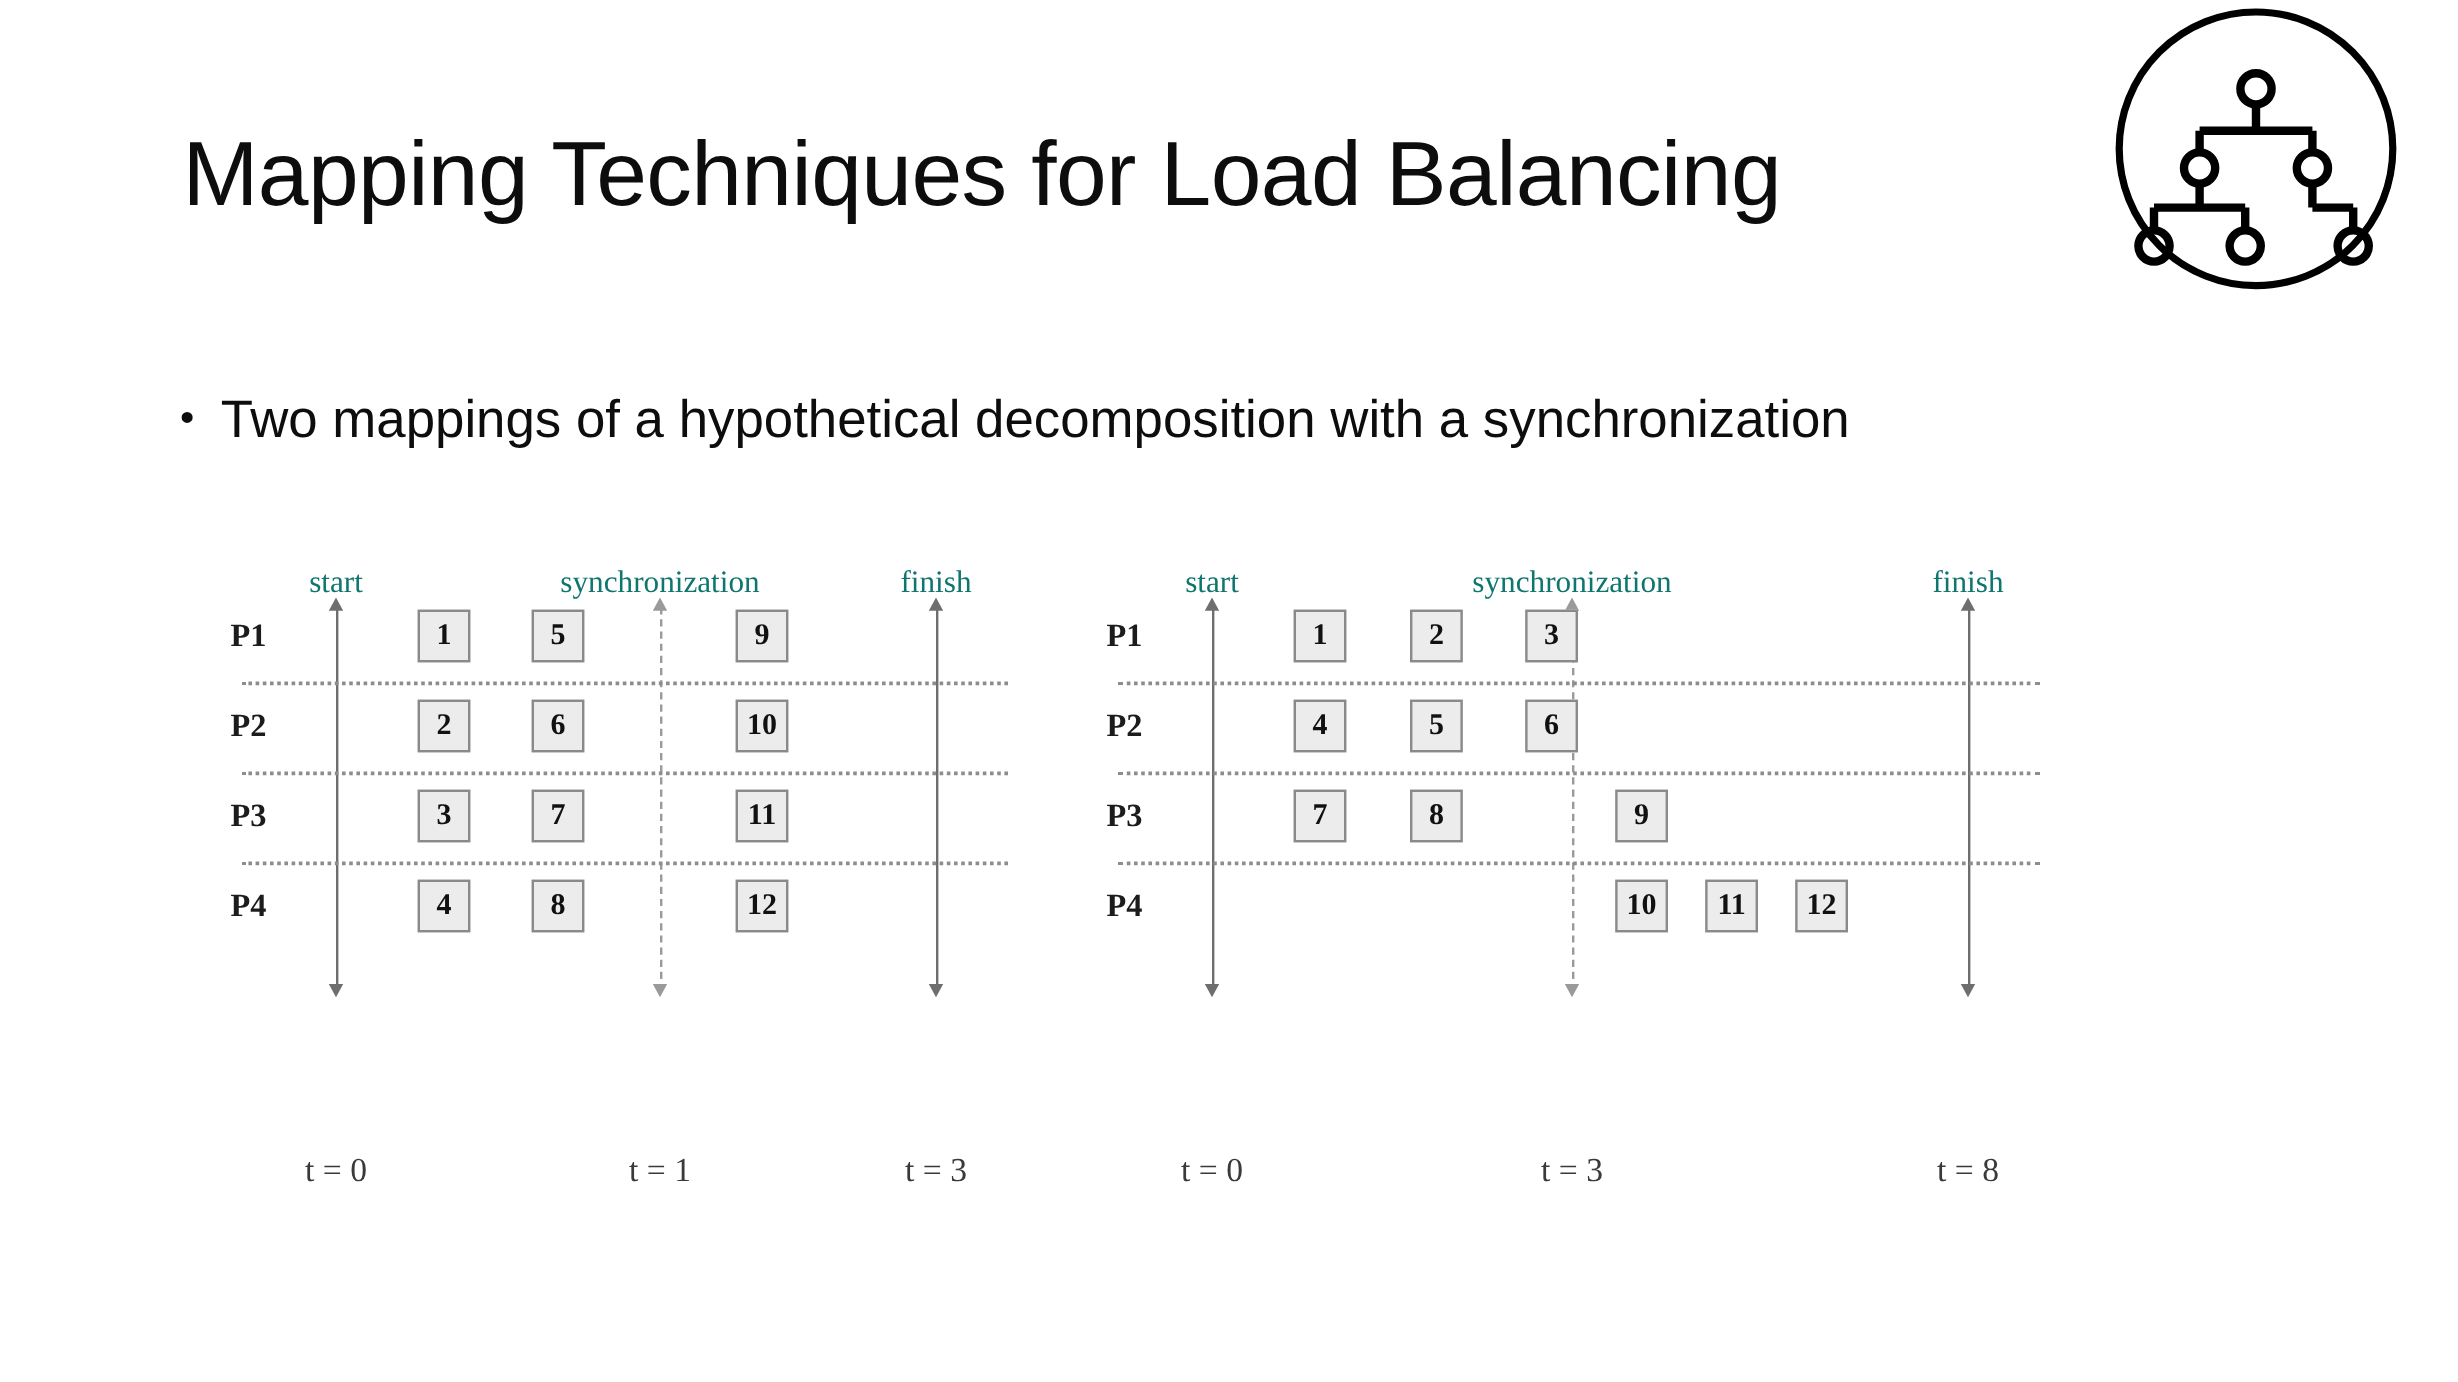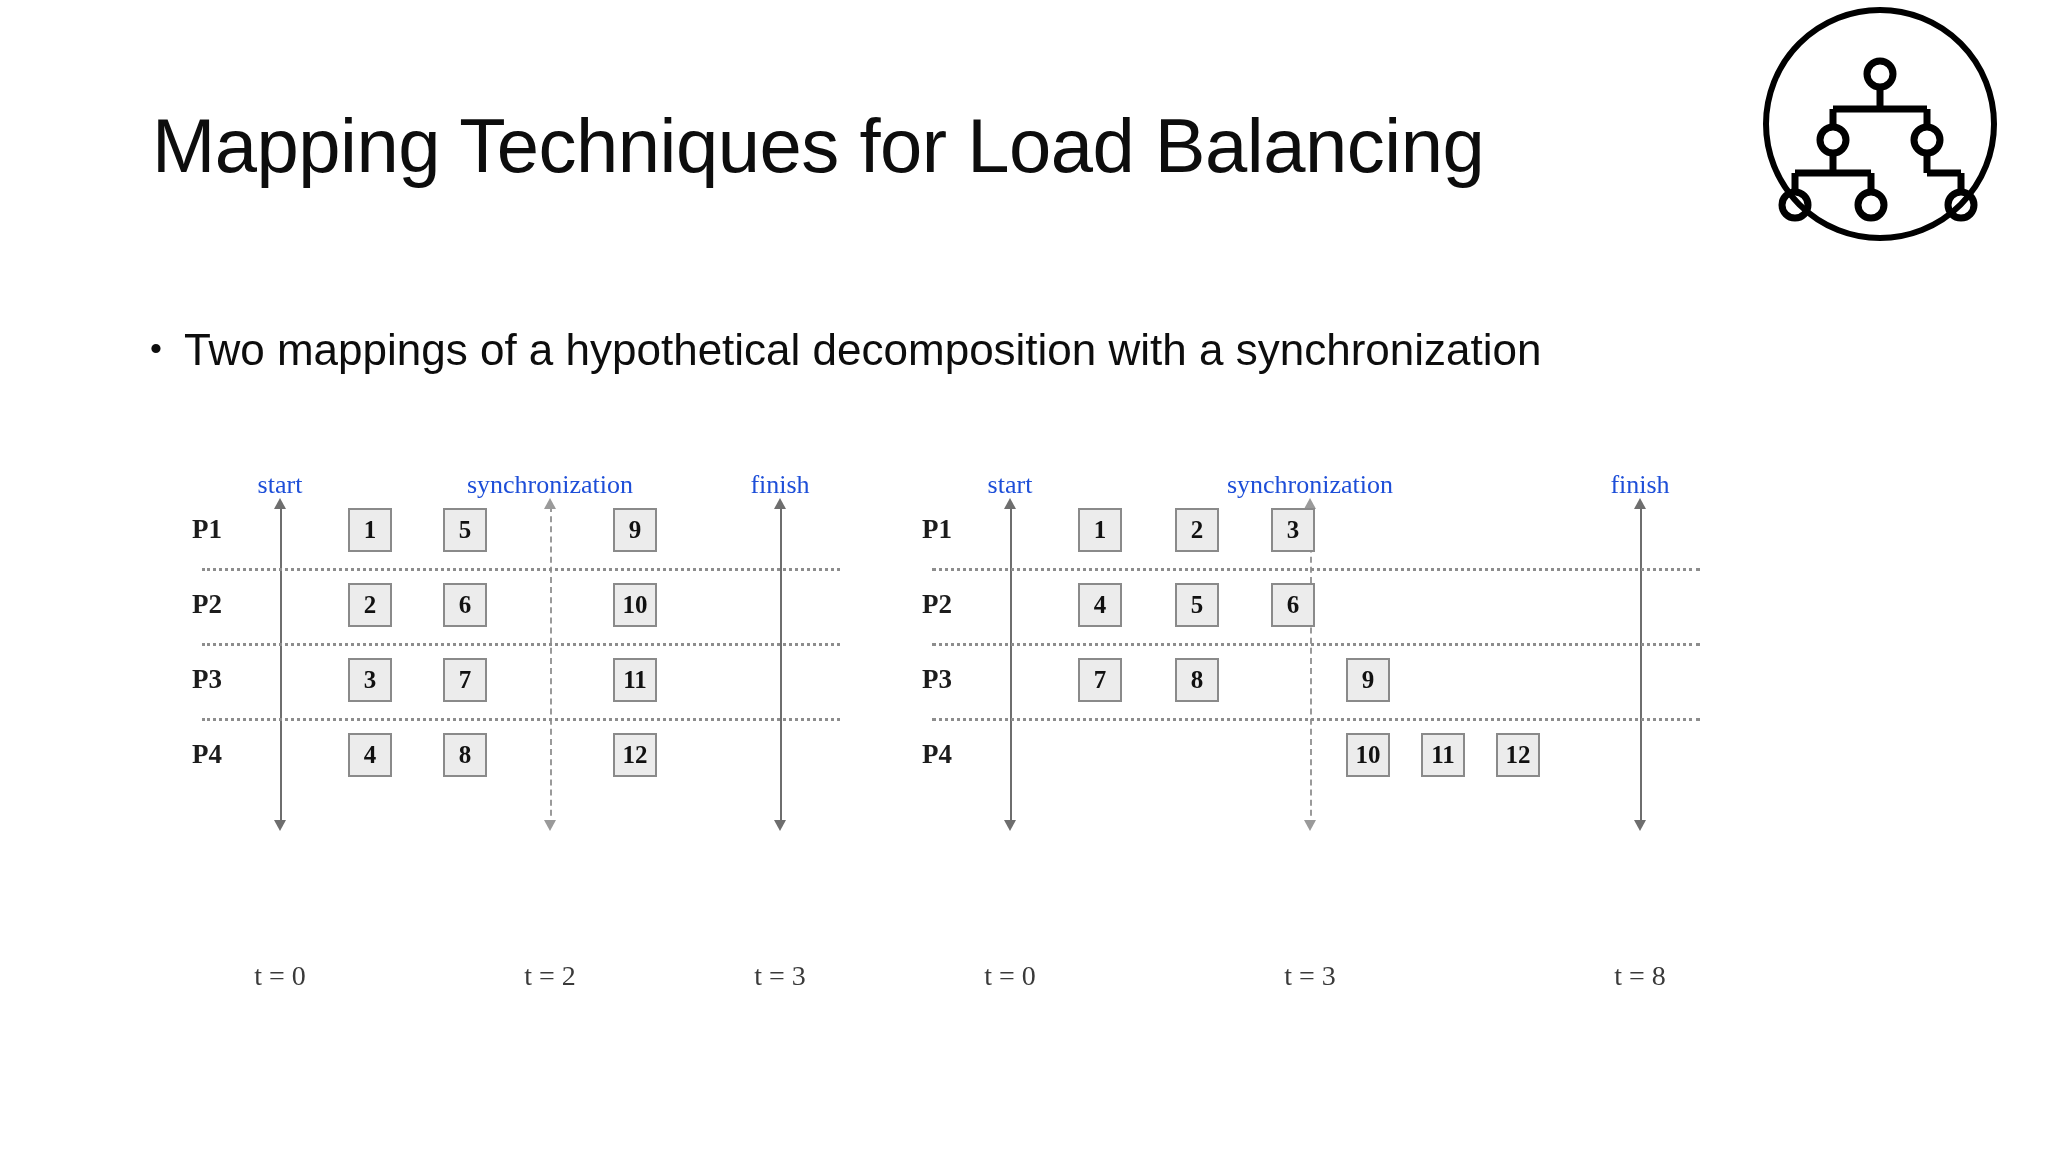--- a/index.html
+++ b/index.html
@@ -75,21 +75,21 @@
     height: 580px;
   }
   #gantt-left  { left: 250px;  width: 560px; }
   #gantt-right { left: 980px;  width: 760px; }
 
   
   .axis-label {
     position: absolute;
     font-family: "Liberation Serif", serif;
     font-size: 26px;
-    color: #1d4ed8;
+    color: #0f766e;
     white-space: nowrap;
     transform: translateX(-50%);
     top: 0px;
   }
   .time-label {
     position: absolute;
     font-family: "Liberation Serif", serif;
     font-size: 28px;
     color: #3a3a3a;
     white-space: nowrap;
@@ -200,21 +200,21 @@
   <div class="gantt" id="gantt-left">
       <div class="vline" style="left: 30px;"></div>
       <div class="arrow-up" style="left: 30px;"></div>
       <div class="arrow-down" style="left: 30px;"></div>
       <div class="axis-label" style="left: 30px;">start</div>
       <div class="time-label" style="left: 30px;">t = 0</div>
       <div class="vline dashed" style="left: 300px;"></div>
       <div class="arrow-up light" style="left: 300px;"></div>
       <div class="arrow-down light" style="left: 300px;"></div>
       <div class="axis-label" style="left: 300px;">synchronization</div>
-      <div class="time-label" style="left: 300px;">t = 2</div>
+      <div class="time-label" style="left: 300px;">t = 1</div>
       <div class="vline" style="left: 530px;"></div>
       <div class="arrow-up" style="left: 530px;"></div>
       <div class="arrow-down" style="left: 530px;"></div>
       <div class="axis-label" style="left: 530px;">finish</div>
       <div class="time-label" style="left: 530px;">t = 3</div>
       <div class="hline" style="top: 98px; width: 638px;"></div>
       <div class="hline" style="top: 173px; width: 638px;"></div>
       <div class="hline" style="top: 248px; width: 638px;"></div>
       <div class="proc-label" style="top: 44px;">P1</div>
       <div class="task" style="left: 120px; top: 38px;">1</div>

